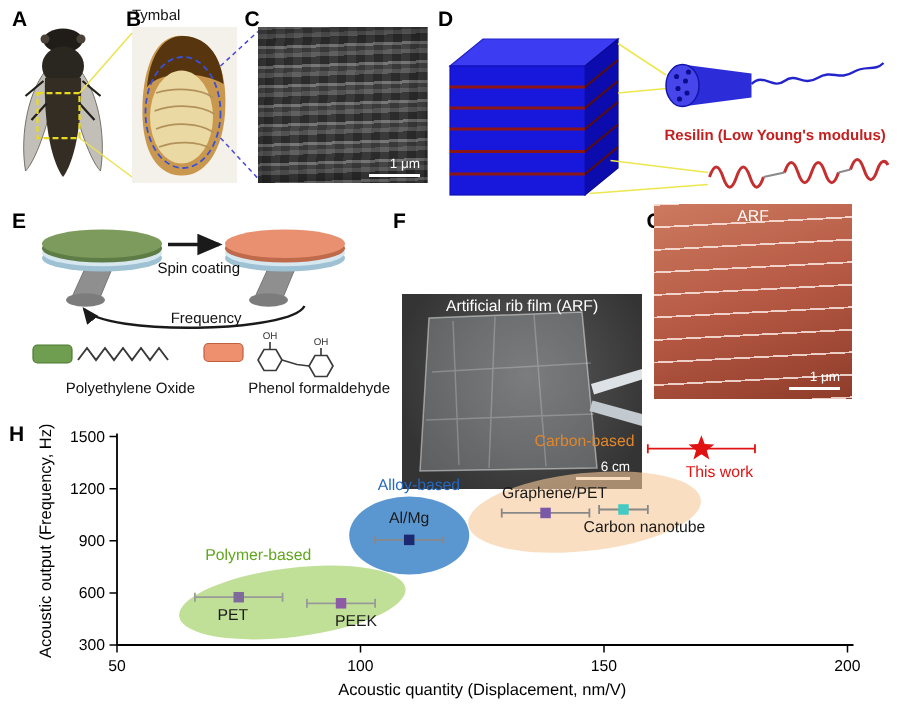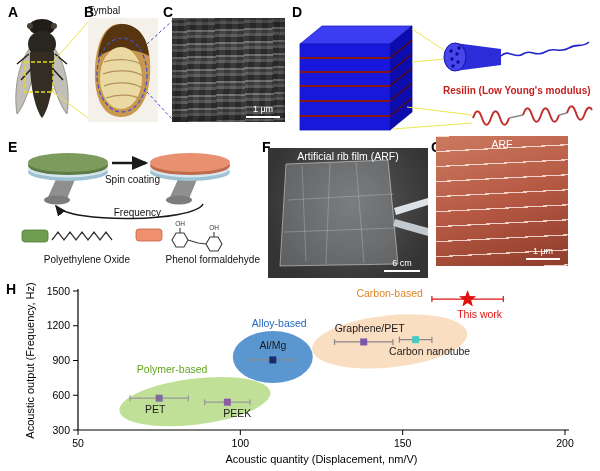--- a/index.html
+++ b/index.html
@@ -1,29 +1,29 @@
 <!DOCTYPE html>
 <html><head>
 <meta charset="utf-8">
 <style>
   html,body{margin:0;padding:0;background:#fff;font-family:"Liberation Sans",sans-serif;}
   #fig{position:relative;width:600px;height:471px;background:#fff;overflow:hidden;}
   .abs{position:absolute;}
   .plabel{position:absolute;font-size:14px;font-weight:bold;color:#000;line-height:1;}
   .ptitle{position:absolute;font-size:10px;color:#111;text-align:left;line-height:1;}
   .overlay-title{position:absolute;left:0;right:0;top:3px;text-align:center;color:#fff;font-size:10.5px;line-height:1.1;}
-  .scalebar{position:absolute;text-align:center;font-size:9px;color:#fff;line-height:1.1;}
+  .scalebar{position:absolute;text-align:right;font-size:9px;color:#fff;line-height:1.1;}
   .scalebar .bar{height:2px;background:#fff;margin-top:1px;}
   .dlabel{position:absolute;font-size:10px;font-weight:600;line-height:1.15;}
   .elabel{position:absolute;font-size:10px;color:#111;text-align:right;line-height:1.1;}
   #sem-c{background:
     repeating-linear-gradient(92deg, rgba(255,255,255,.05) 0 6px, rgba(0,0,0,.08) 6px 12px),
     repeating-linear-gradient(178deg,#707070 0 2px,#3e3e3e 2px 5px,#595959 5px 8px,#2f2f2f 8px 13px);
     box-shadow:inset 0 0 18px rgba(0,0,0,.45);}
-  #photo-f{background:radial-gradient(circle at 52% 42%, #5b5b5b, #343434 78%);overflow:hidden;}
+  #photo-f{background:radial-gradient(circle at 52% 42%, #5b5b5b, #343434 78%);overflow:hidden;margin-top:48px;}
   #sem-g{background:
     repeating-linear-gradient(177deg, rgba(255,240,235,.8) 0 1.2px, rgba(255,255,255,0) 1.2px 15px),
     linear-gradient(160deg,#cc7a60 0%,#b65944 50%,#8e3c2a 100%);
     overflow:hidden;}
   svg text{font-family:"Liberation Sans",sans-serif;}
 </style>
 </head>
 <body>
 
 <div id="fig">

